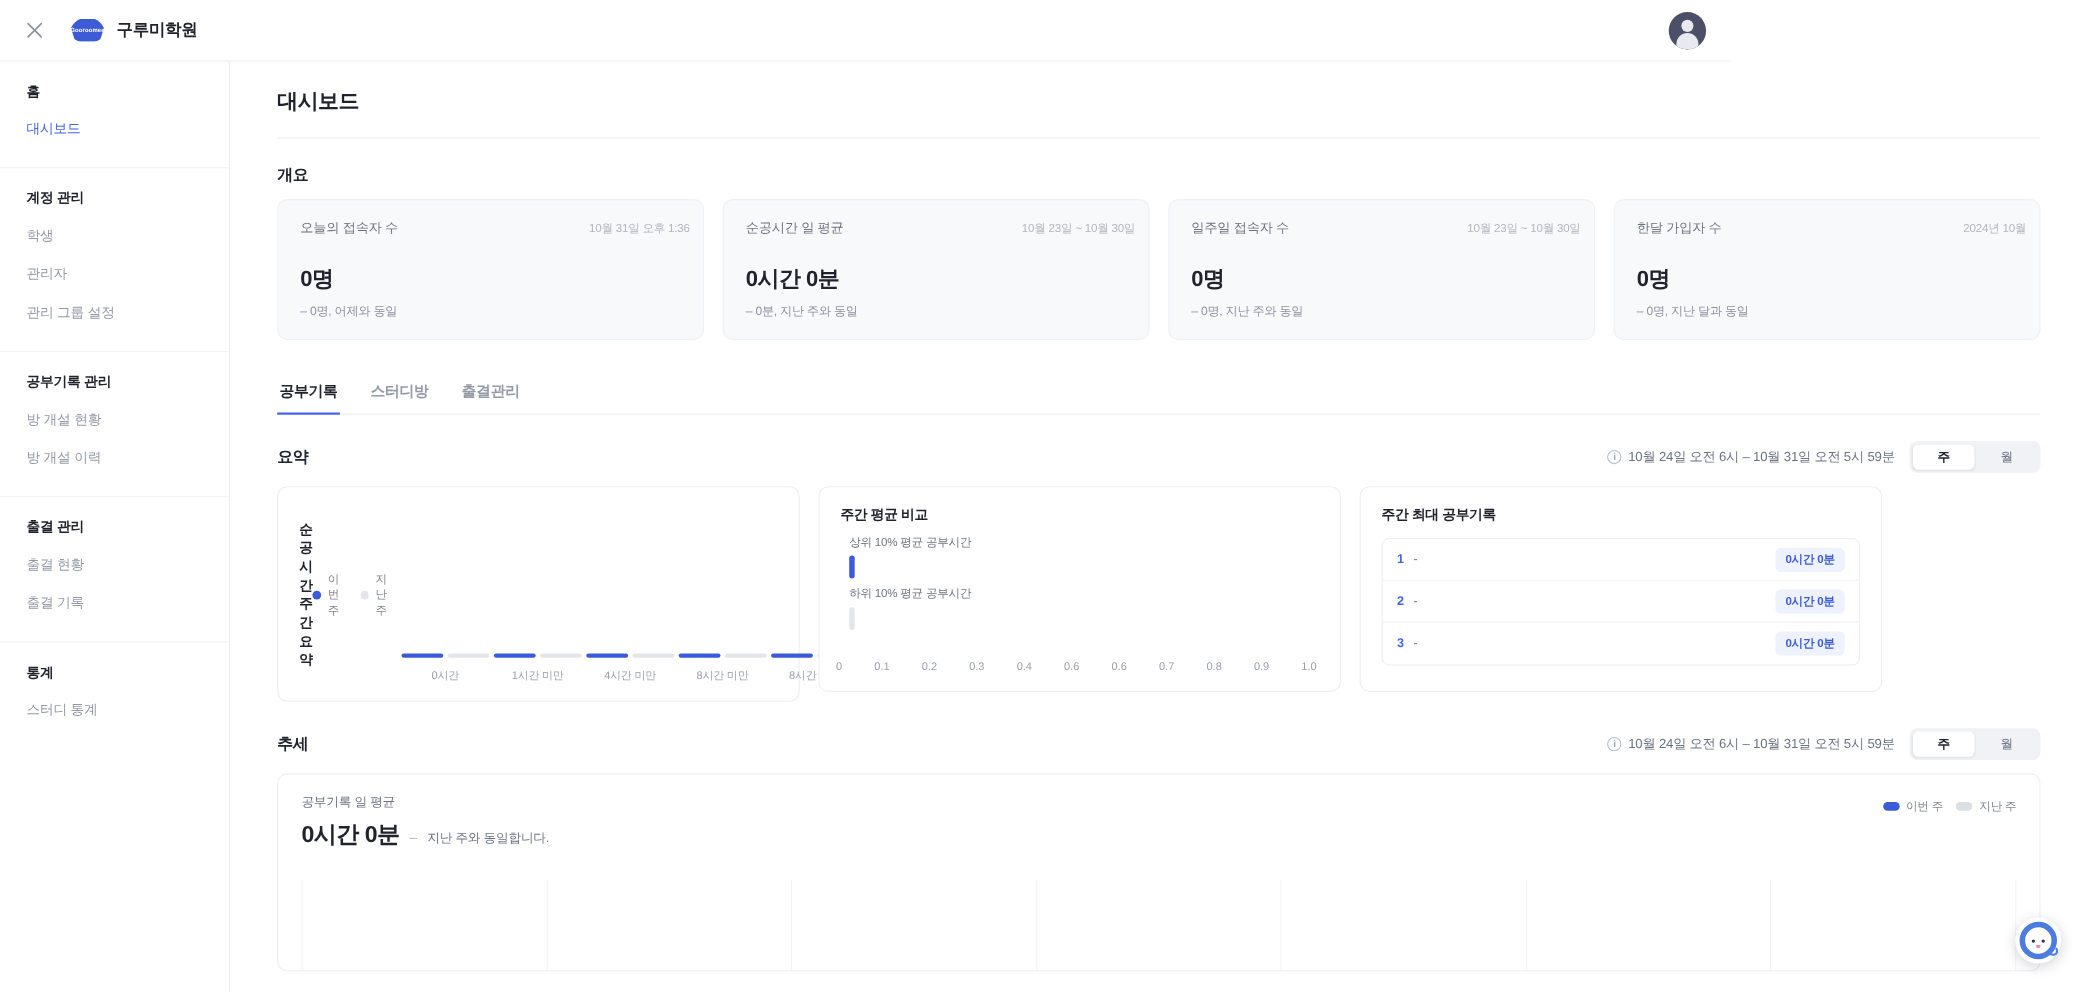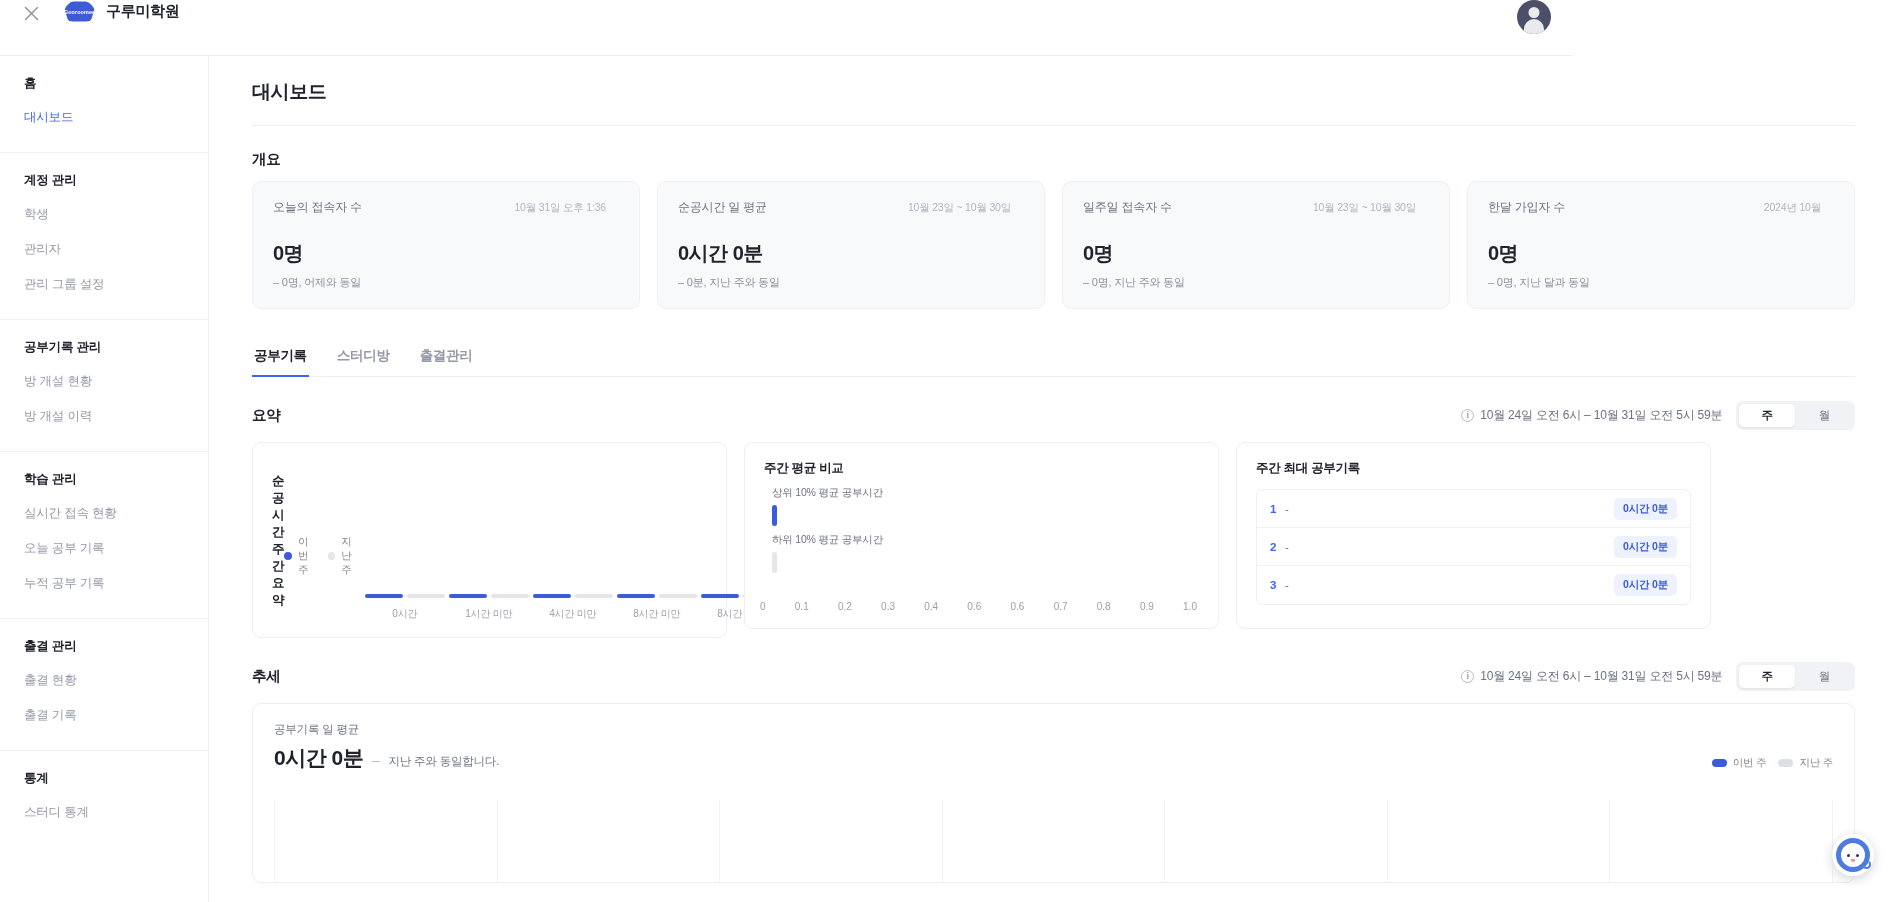--- a/index.html
+++ b/index.html
@@ -12,21 +12,21 @@
     color: #20222c;
     -webkit-font-smoothing: antialiased;
   }
 
   
   .topbar {
     position: absolute; top: 0; left: 0;
     width: 1573px; height: 56px;
     background: #ffffff;
     border-bottom: 1px solid #eceef2;
-    display: flex; align-items: flex-start;
+    display: flex; align-items: center;
     padding: 0 22px 0 18px;
     z-index: 20;
   }
   .close-btn {
     width: 26px; height: 26px;
     display: flex; align-items: center; justify-content: center;
     cursor: pointer; color: #8a8f9c;
     flex: 0 0 auto;
   }
   .close-btn svg { display: block; }
@@ -142,21 +142,21 @@
   }
   .seg.on { background: #ffffff; color: #20222c; font-weight: 600; box-shadow: 0 1px 2px rgba(16,24,40,.08); }
 
   
   .stats { display: flex; gap: 17px; }
   .stat-card {
     flex: 1 1 0;
     background: #f8f9fb;
     border: 1px solid #eef0f4;
     border-radius: 9px;
-    padding: 17px 33px 18px 20px;
+    padding: 17px 12px 18px 20px;
     min-height: 94px;
   }
   .stat-top { display: flex; align-items: baseline; }
   .stat-label { font-size: 12px; color: #6b7280; letter-spacing: -0.2px; }
   .stat-date { margin-left: auto; font-size: 10.5px; color: #b0b5c0; letter-spacing: -0.2px; }
   .stat-value {
     font-size: 20px; font-weight: 700; color: #20222c;
     margin-top: 24px; letter-spacing: -0.5px;
   }
   .stat-delta { font-size: 11px; color: #8b909c; margin-top: 8px; letter-spacing: -0.2px; }
@@ -185,21 +185,21 @@
     border: 1px solid #eceef2;
     border-radius: 9px;
     padding: 17px 19px 16px 19px;
   }
   .card-title {
     font-size: 12.5px; font-weight: 700; color: #20222c;
     letter-spacing: -0.3px;
   }
   .card-head { display: flex; align-items: center; }
   .legend { margin-left: auto; display: flex; align-items: center; gap: 12px; }
-  .legend-item { display: flex; align-items: center; gap: 6px; font-size: 10.5px; color: #80858f; letter-spacing: -0.2px; margin-top: 30px; }
+  .legend-item { display: flex; align-items: center; gap: 6px; font-size: 10.5px; color: #80858f; letter-spacing: -0.2px; }
   .swatch { width: 15px; height: 8px; border-radius: 4px; display: block; }
 
   
   .card-summary { width: 475px; height: 196px; display: flex; flex-direction: row; }
   .bars-area {
     flex: 1 1 auto; display: flex; align-items: flex-end;
     justify-content: space-around; padding: 0 4px 0 4px;
   }
   .bar-group { display: flex; flex-direction: column; align-items: center; width: 84px; }
   .bar-pair { display: flex; gap: 4px; align-items: flex-end; height: 70px; }
@@ -325,26 +325,20 @@
     <div class="nav-item">관리자</div>
     <div class="nav-item">관리 그룹 설정</div>
   </div>
 
   <div class="nav-group">
     <div class="nav-title">공부기록 관리</div>
     <div class="nav-item">방 개설 현황</div>
     <div class="nav-item">방 개설 이력</div>
   </div>
 
-  <div class="nav-group">
-    <div class="nav-title">학습 관리</div>
-    <div class="nav-item">실시간 접속 현황</div>
-    <div class="nav-item">오늘 공부 기록</div>
-    <div class="nav-item">누적 공부 기록</div>
-  </div>
 
   <div class="nav-group">
     <div class="nav-title">출결 관리</div>
     <div class="nav-item">출결 현황</div>
     <div class="nav-item">출결 기록</div>
   </div>
 
   <div class="nav-group">
     <div class="nav-title">통계</div>
     <div class="nav-item">스터디 통계</div>

